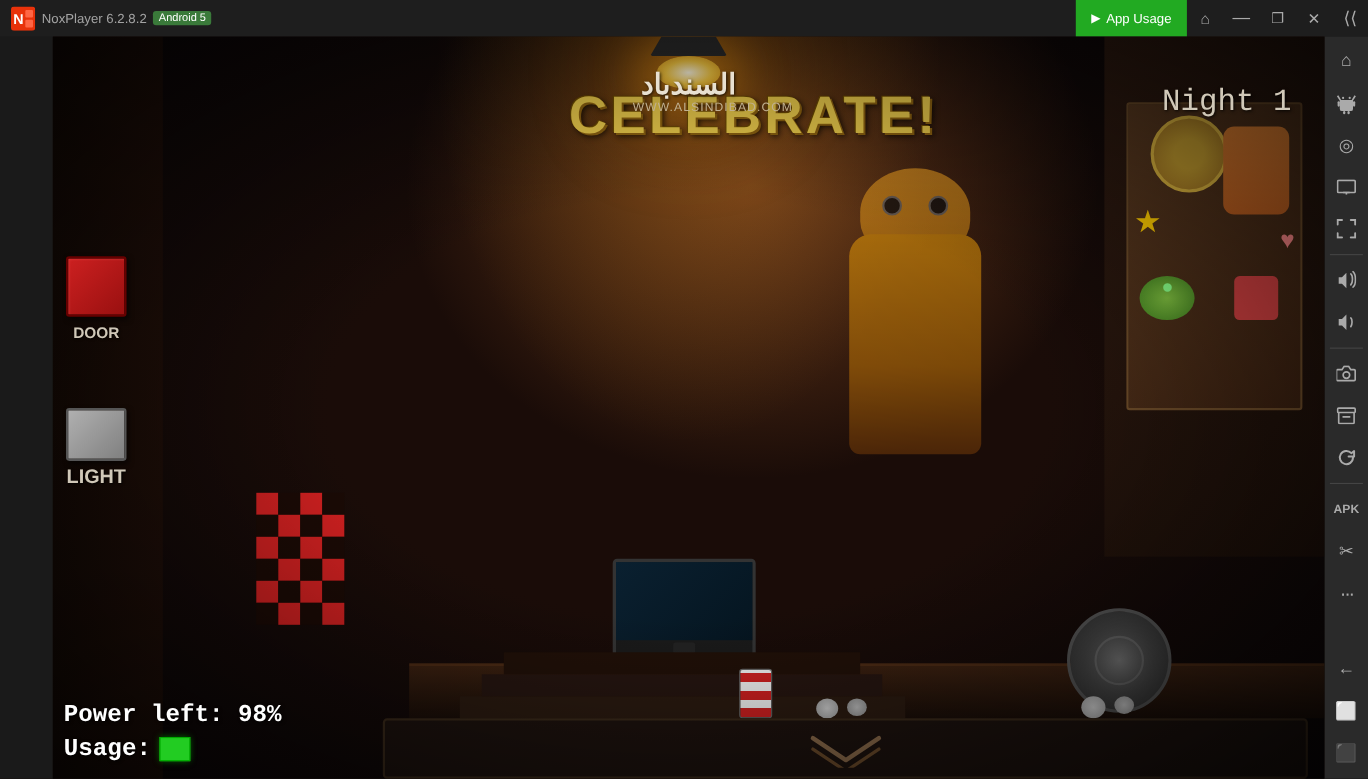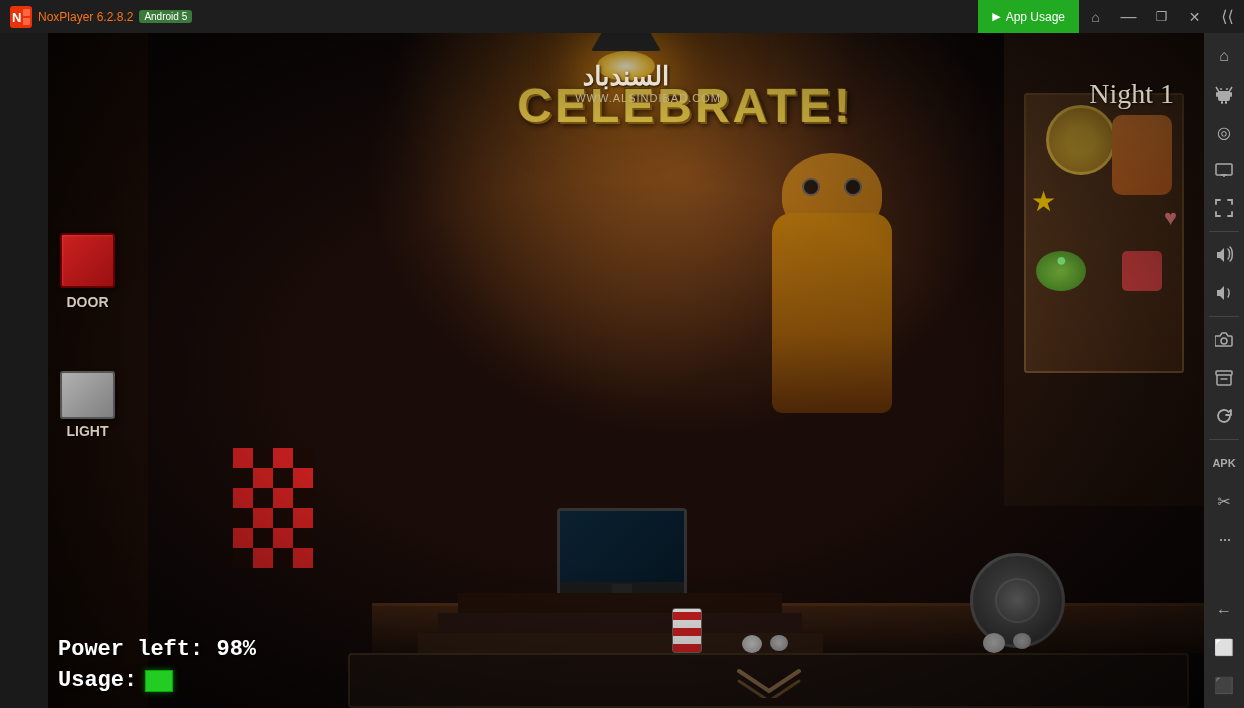--- a/index.html
+++ b/index.html
@@ -436,21 +436,21 @@
 <div id="titlebar">
   <div id="titlebar-left">
     <div id="nox-logo">
       <svg viewBox="0 0 22 22" xmlns="http://www.w3.org/2000/svg">
         <rect width="22" height="22" rx="3" fill="#e8320a"></rect>
         <text x="2" y="16" fill="white" font-size="13" font-weight="bold" font-family="Arial">N</text>
         <rect x="13" y="3" width="7" height="7" rx="1" fill="#ff6644"></rect>
         <rect x="13" y="12" width="7" height="7" rx="1" fill="#ff6644"></rect>
       </svg>
     </div>
-    <span style="color:#f97316;font-size:12px;">NoxPlayer 6.2.8.2</span>
+    <span style="color:#a3a3a3;font-size:12px;">NoxPlayer 6.2.8.2</span>
     <span style="background:#3a7a3a;color:white;font-size:10px;padding:1px 5px;border-radius:3px;">Android 5</span>
   </div>
 
   <button id="app-center-btn" style="margin-left:auto;background:#22aa22;color:white;font-size:12px;padding:0 14px;border:none;cursor:pointer;height:33px;display:flex;align-items:center;gap:5px;">
     <span style="font-size:11px;">▶</span>
     <span>App Usage</span>
   </button>
 
   <div id="titlebar-controls">
     <button class="title-btn" style="color:#aaa;background:transparent;border:none;width:33px;height:33px;cursor:pointer;font-size:14px;">⌂</button>
@@ -476,21 +476,21 @@
         <div class="lamp-shade" style="width:70px;height:18px;background:#2a2a2a;margin:0 auto;clip-path:polygon(15% 0%,85% 0%,100% 100%,0% 100%);border-radius:3px;"></div>
         <div class="lamp-bulb" style="width:58px;height:30px;background:radial-gradient(ellipse,#fff8e0 0%,#f5c842 50%,#d4880a 100%);border-radius:50%;margin:0 auto;box-shadow:0 0 40px 20px rgba(220,140,20,0.6),0 0 80px 40px rgba(180,100,10,0.3);"></div>
       </div>
 
       <div class="watermark">
         <span class="watermark-arabic" style="color:#e8e0d0;font-size:26px;font-weight:bold;text-shadow:1px 1px 3px rgba(0,0,0,0.8);display:block;font-family:Arial,sans-serif;direction:rtl;">السندباد</span>
         <span class="watermark-url" style="color:#c0b090;font-size:11px;letter-spacing:1px;display:block;">WWW.ALSINDIBAD.COM</span>
       </div>
 
       <div class="time-display">
-        <div class="night-text" style="color:#d0c8b8;font-size:28px;font-family:Liberation Serif, serif;text-align:right;text-shadow:1px 1px 3px rgba(0,0,0,0.9);">Night 1</div>
+        <div class="night-text" style="color:#d0c8b8;font-size:28px;font-family:Liberation Mono, monospace;text-align:right;text-shadow:1px 1px 3px rgba(0,0,0,0.9);">Night 1</div>
       </div>
 
       <div class="celebrate-area">
         <div class="celebrate-text" style="color:#e8c84a;font-size:48px;font-weight:900;font-family:Impact,'Arial Black',sans-serif;text-shadow:2px 2px 0 #8a6010,-1px -1px 0 #6a4a00,3px 3px 6px rgba(0,0,0,0.8);letter-spacing:3px;padding-top:20px;padding-left:30px;">CELEBRATE!</div>
       </div>
 
       <div style="position:absolute;top:0;right:0;width:200px;height:70%;background:linear-gradient(135deg,#2e1a10 0%,#1a0e08 100%);"></div>
 
       <div style="position:absolute;top:60px;right:20px;width:160px;height:280px;background:linear-gradient(135deg,#5a3a20 0%,#3a2010 100%);border:2px solid #6a4a28;border-radius:3px;overflow:hidden;">
 
@@ -566,21 +566,21 @@
         <div style="width:22px;height:20px;background:radial-gradient(circle,#ddd 0%,#aaa 100%);border-radius:50%;"></div>
         <div style="width:18px;height:16px;background:radial-gradient(circle,#ccc 0%,#999 100%);border-radius:50%;"></div>
       </div>
 
       <div style="position:absolute;bottom:55px;left:54%;width:30px;height:45px;background:repeating-linear-gradient(0deg,#cc2020 0px,#cc2020 8px,#f0f0f0 8px,#f0f0f0 16px);border-radius:3px;border:1px solid #666;"></div>
 
       <div class="left-panel">
         <button class="door-btn" style="width:55px;height:55px;background:linear-gradient(135deg,#cc2020 0%,#991010 100%);border:2px solid #660000;border-radius:3px;cursor:pointer;"></button>
         <div class="door-label" style="color:#d0c8b8;font-size:14px;font-weight:bold;text-align:center;text-shadow:1px 1px 2px rgba(0,0,0,0.8);">DOOR</div>
         <button class="light-btn" style="width:55px;height:48px;background:linear-gradient(135deg,#b0b0b0 0%,#808080 100%);border:2px solid #555;border-radius:3px;cursor:pointer;margin-top:55px;"></button>
-        <div class="light-label" style="color:#d0c8b8;font-size:14px;font-weight:bold;text-align:center;text-shadow:1px 1px 2px rgba(0,0,0,0.8);">LIGHT</div>
+        <div class="light-label" style="color:#d0c8b8;font-size:18px;font-weight:bold;text-align:center;text-shadow:1px 1px 2px rgba(0,0,0,0.8);">LIGHT</div>
       </div>
 
       <div id="power-area">
         <div class="power-left" style="color:white;font-size:22px;font-weight:bold;font-family:'Courier New',monospace;text-shadow:1px 1px 3px rgba(0,0,0,0.9);">Power left: 98%</div>
         <div class="usage-row">
           <span class="usage-label" style="color:white;font-size:22px;font-weight:bold;font-family:'Courier New',monospace;text-shadow:1px 1px 3px rgba(0,0,0,0.9);">Usage:</span>
           <div class="usage-bar" style="width:28px;height:22px;background:#22cc22;border:1px solid #00aa00;box-shadow:0 0 6px rgba(0,200,0,0.5);"></div>
         </div>
       </div>
 

